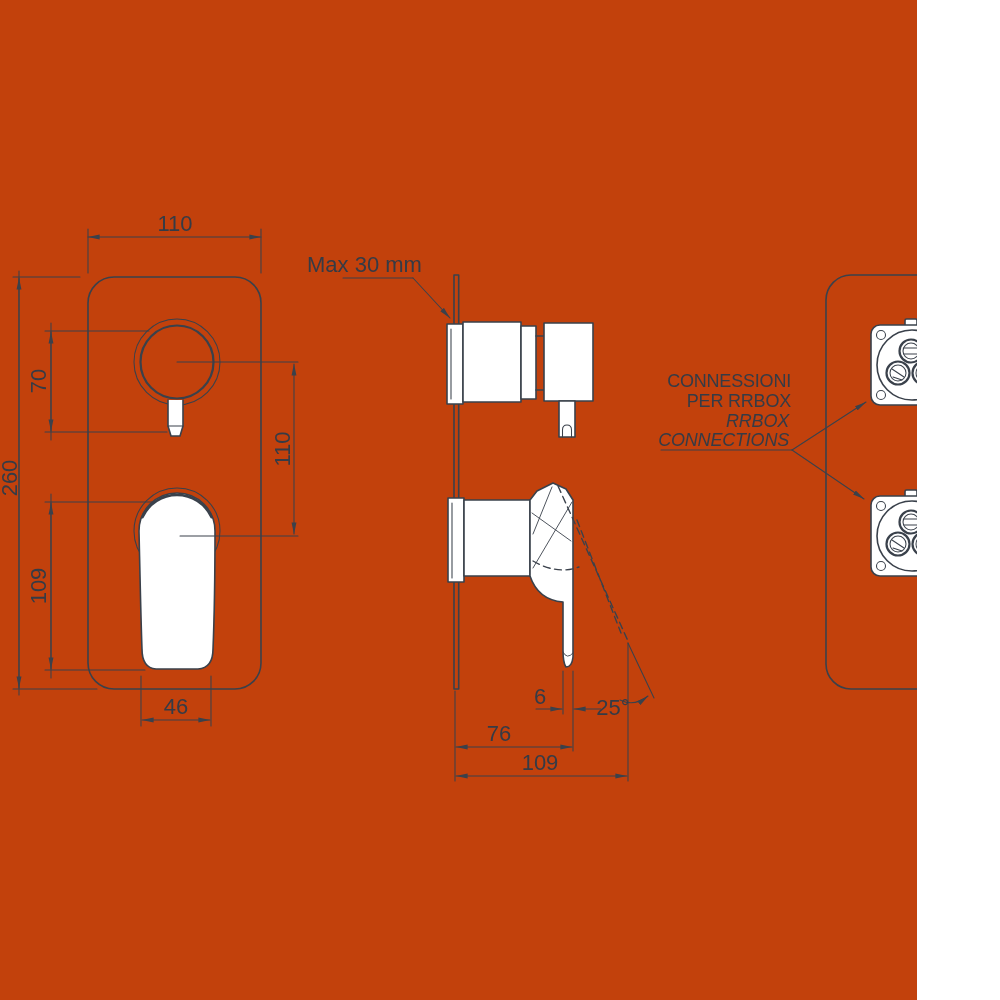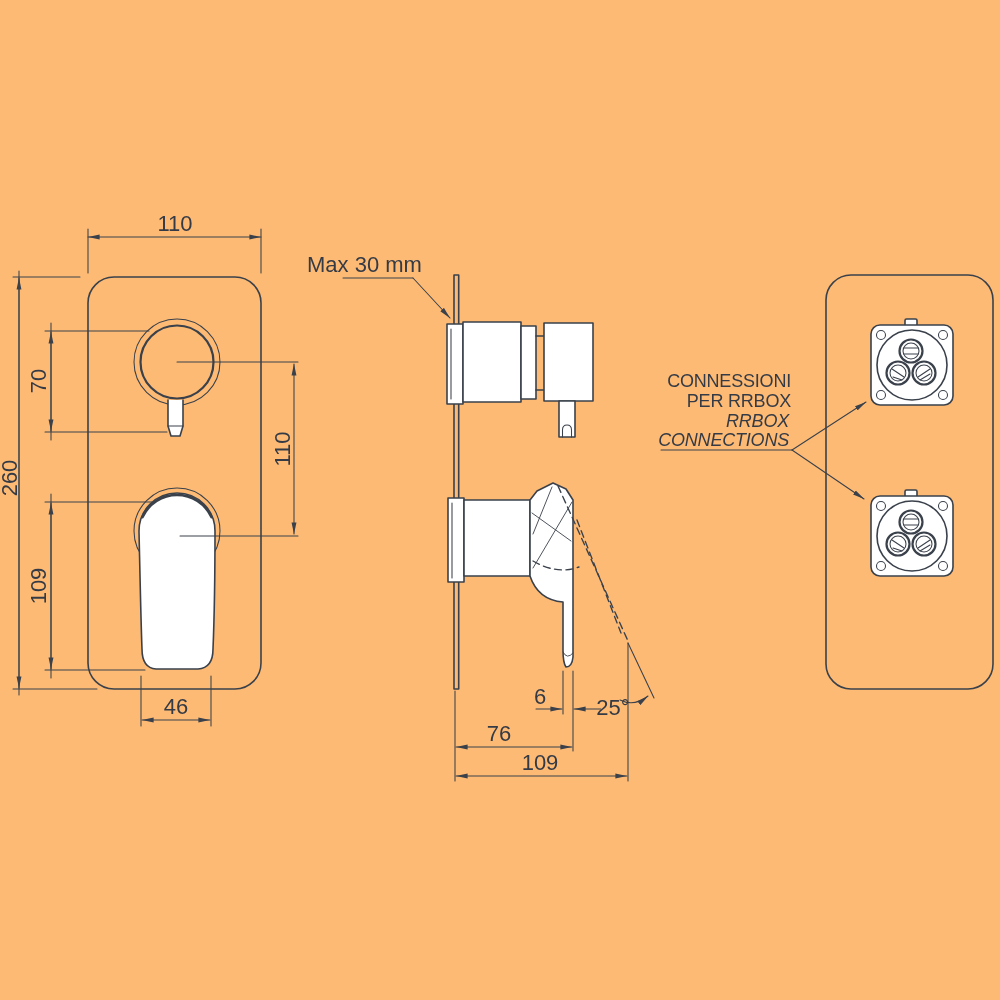--- a/index.html
+++ b/index.html
@@ -1,16 +1,16 @@
 <!DOCTYPE html>
 <html><head>
 <meta charset="utf-8">
 <style>
   html,body{margin:0;padding:0;background:#ffffff;}
-  .stage{width:1000px;height:1000px;position:relative;background:#fdba74;overflow:hidden;}
+  .stage{width:917px;height:1000px;position:relative;background:#c2410c;overflow:hidden;}
   svg{display:block;}
   .ln{stroke:#3a414b;fill:none;stroke-width:1.6;stroke-linecap:round;stroke-linejoin:round;}
   .lnf{stroke:#3a414b;fill:#ffffff;stroke-width:1.6;stroke-linejoin:round;}
   .thin{stroke:#3a414b;fill:none;stroke-width:1.05;stroke-linecap:round;}
   .facet{stroke:#3a414b;fill:none;stroke-width:0.9;stroke-linecap:round;}
   .thick{stroke:#3a414b;fill:none;stroke-width:2.7;stroke-linecap:round;}
   .med{stroke:#3a414b;fill:none;stroke-width:2.2;}
   .dash{stroke:#3a414b;fill:none;stroke-width:1.35;stroke-dasharray:7 4.5;stroke-linecap:round;}
   .dim{stroke:#3a414b;fill:none;stroke-width:1.05;stroke-linecap:round;}
   .txt{font-family:"Liberation Sans","DejaVu Sans",sans-serif;font-size:22px;fill:#353b46;}

